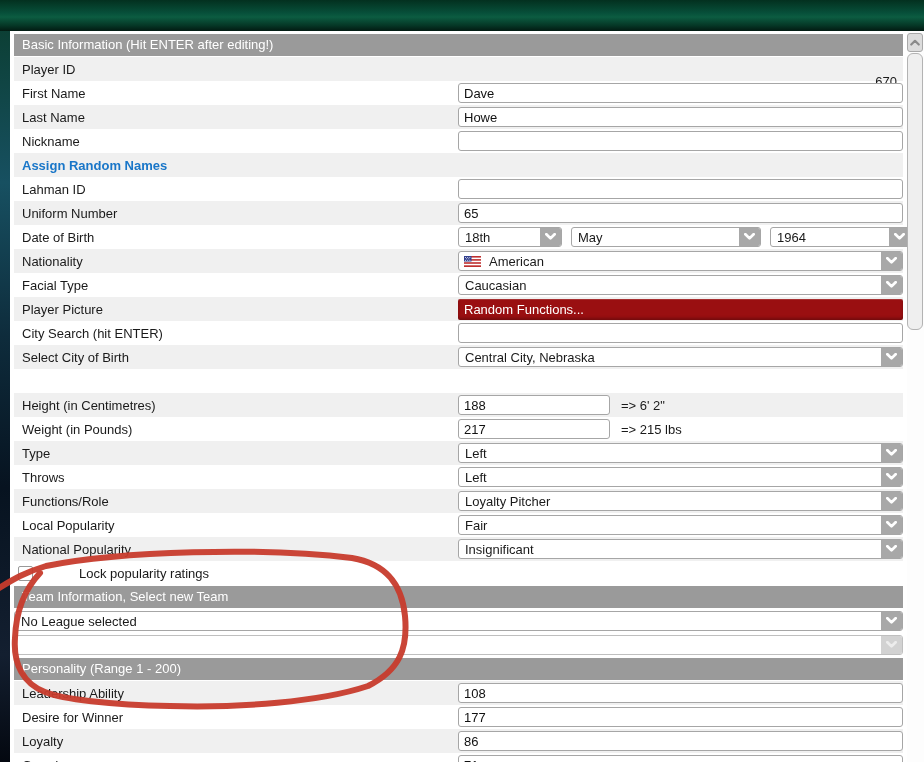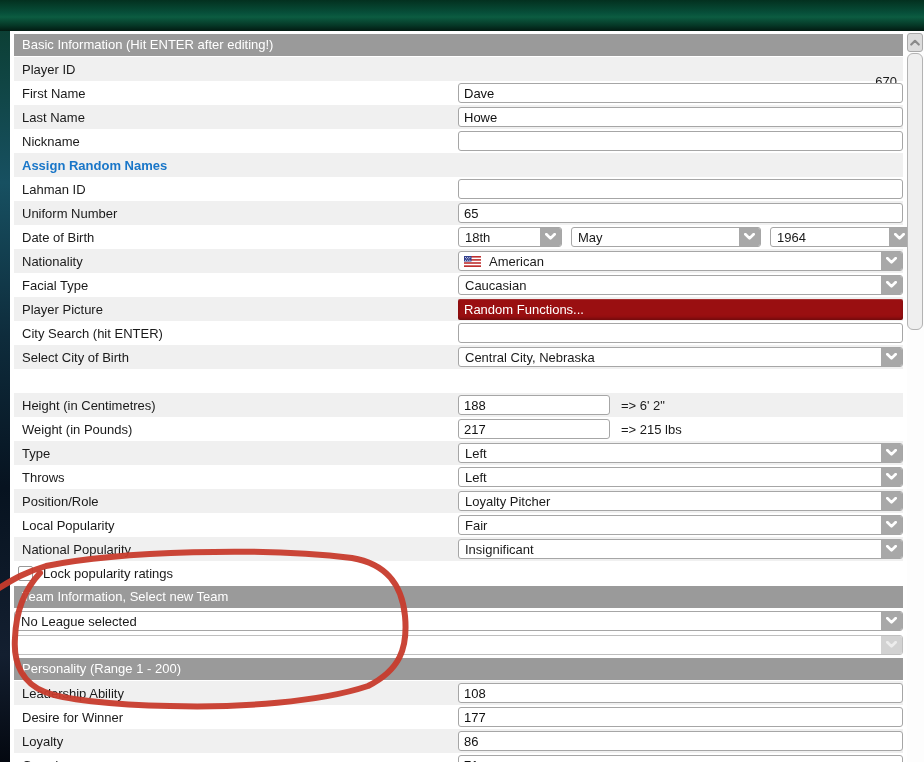--- a/index.html
+++ b/index.html
@@ -31,21 +31,21 @@
   .dd-btn svg{display:block;}
   .dd.dis{border-color:#bfbfbf;}
   .dd.dis .dd-btn{background:#d2d2d2;}
   .flag{margin-left:5px;margin-right:2px;flex:0 0 auto;display:flex;}
   .pic-btn{width:100%;height:21px;border:none;border-radius:2px;background:#9a0f11;
            color:#ffffff;text-align:left;padding:0 0 0 6px;font-family:"Liberation Sans",sans-serif;
            font-size:13px;cursor:pointer;box-shadow:inset 0 1px 0 rgba(255,255,255,0.15), inset 0 -2px 3px rgba(0,0,0,0.25);}
   .chk-row{padding-left:4px;}
   .chk{width:15px;height:15px;box-sizing:border-box;border:1px solid #999;border-radius:2px;
        background:#fff;margin-right:10px;flex:0 0 auto;cursor:pointer;}
-  .chk-lbl{white-space:nowrap;}
+  .chk-lbl{white-space:nowrap;padding-left:36px;}
   .dob{display:flex;gap:9px;width:100%;}
   .dob .dd.d1{width:104px;flex:0 0 auto;}
   .dob .dd.d2{width:190px;flex:1 1 auto;}
   .dob .dd.d3{width:141px;flex:0 0 auto;}
   .scrollbar{position:absolute;right:0;top:0;bottom:0;width:17px;background:#fdfdfd;}
   .sb-up{position:absolute;left:0;top:2px;width:16px;height:19px;box-sizing:border-box;
          background:#dcdcdc;border:1px solid #a9a9a9;border-radius:3px;
          display:flex;align-items:center;justify-content:center;cursor:pointer;}
   .sb-thumb{position:absolute;left:0;top:22px;width:16px;height:277px;box-sizing:border-box;
             background:#efefef;border:1px solid #b3b3b3;border-radius:6px;cursor:pointer;}
@@ -260,21 +260,21 @@
             <span class="dd-btn">
                 <svg width="11" height="8" viewBox="0 0 12 8">
                   <path d="M1.5 1 L6 5.5 L10.5 1" stroke="#ffffff" stroke-width="3" fill="none" stroke-linecap="round" stroke-linejoin="round"></path>
                 </svg>
               </span>
           </div>
         </div>
       </div>
 
       <div class="row alt">
-        <div class="lbl">Position/Role</div>
+        <div class="lbl">Functions/Role</div>
         <div class="ctl">
           <div class="dd">
             <span class="dd-txt">Loyalty Pitcher</span>
             <span class="dd-btn">
                 <svg width="11" height="8" viewBox="0 0 12 8">
                   <path d="M1.5 1 L6 5.5 L10.5 1" stroke="#ffffff" stroke-width="3" fill="none" stroke-linecap="round" stroke-linejoin="round"></path>
                 </svg>
               </span>
           </div>
         </div>

